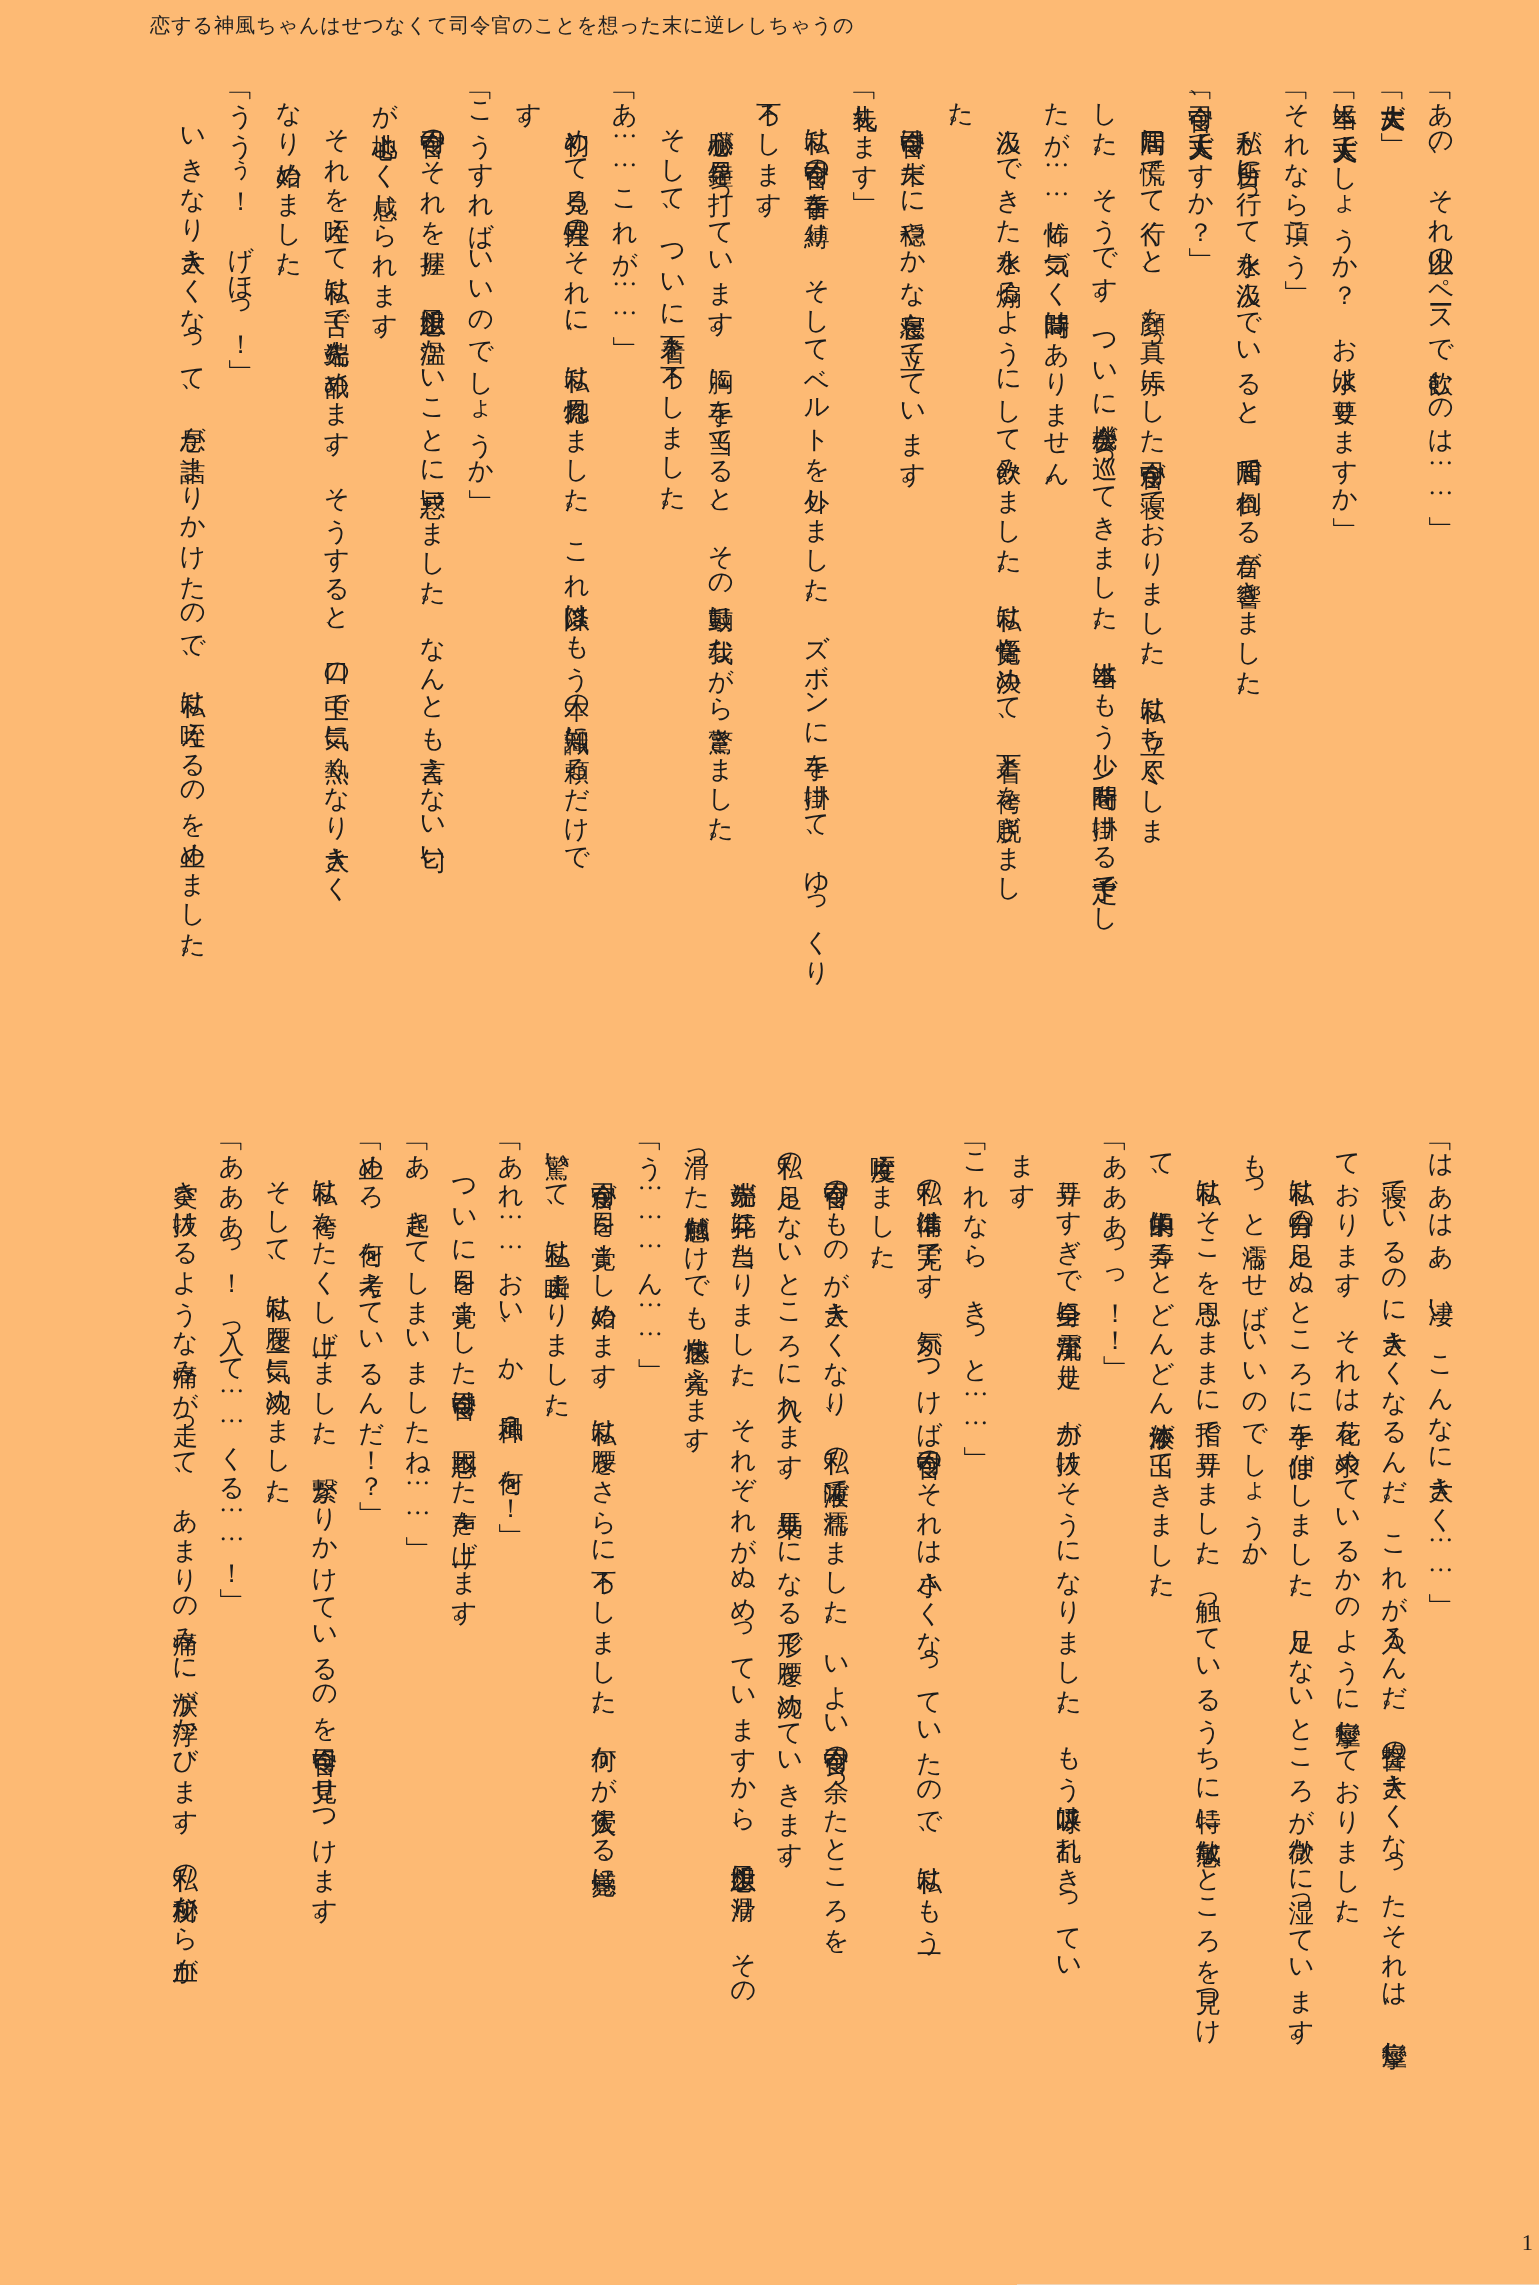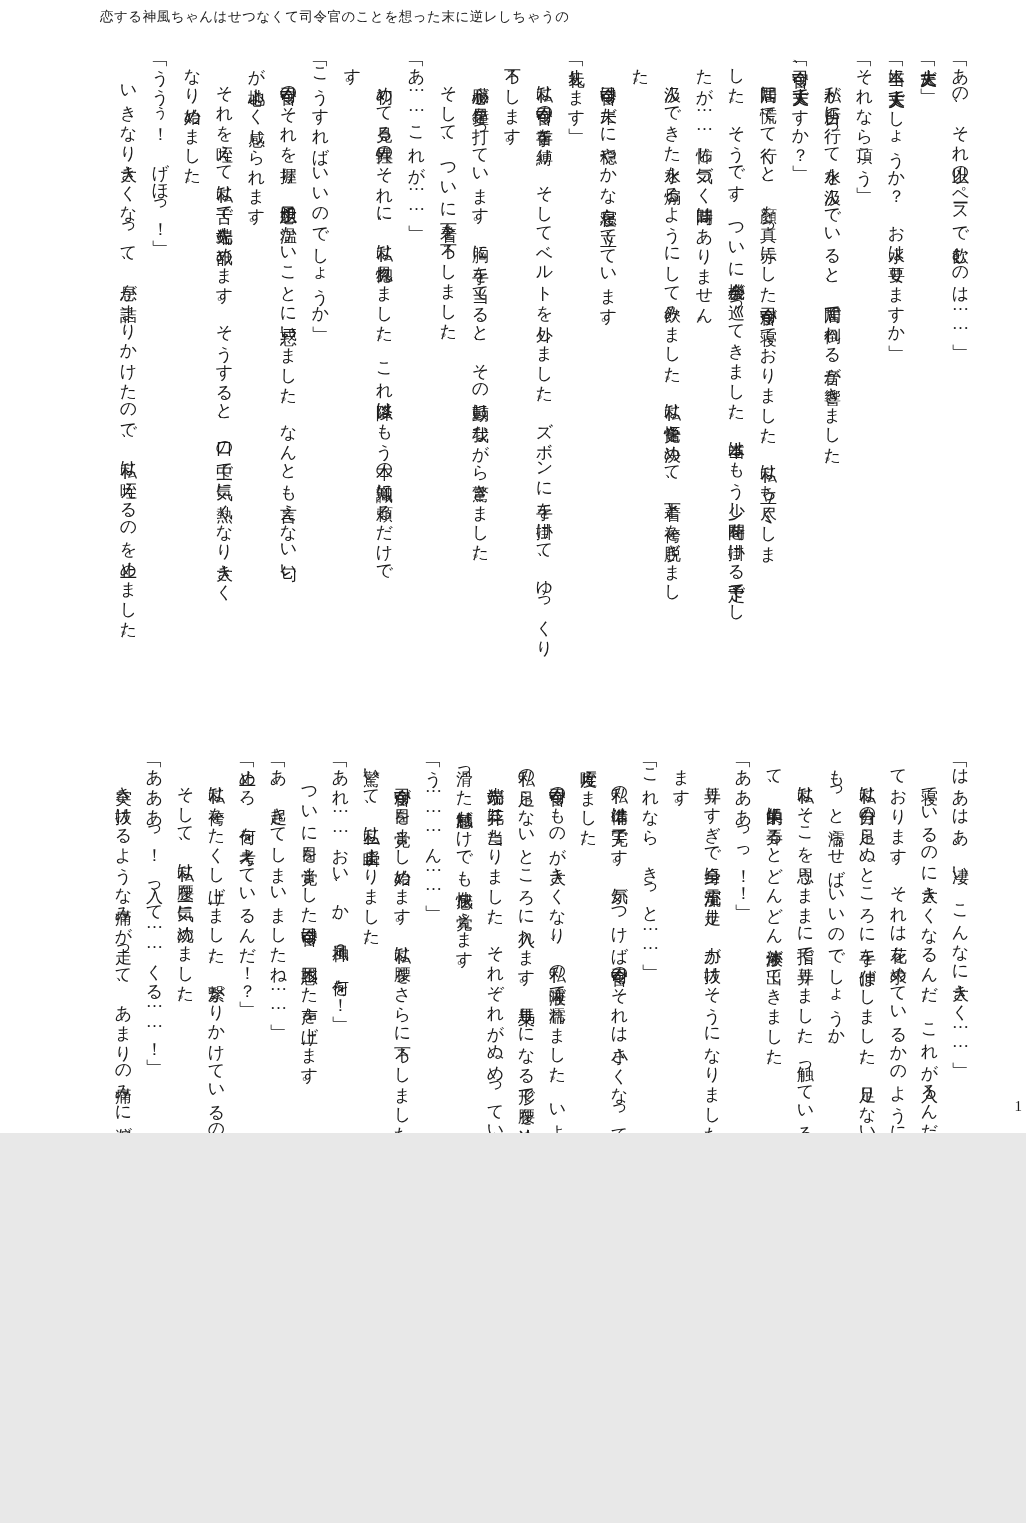--- a/index.html
+++ b/index.html
@@ -1,19 +1,19 @@
 <!DOCTYPE html>
 <html><head>
 <meta charset="utf-8">
 <style>
   html,body{margin:0;padding:0;background:#e8e8e8;}
   #page{
     position:relative;
-    width:1026px;height:1133px;
-    background:#ffffff;
+    width:1026px;height:1523px;
+    background:#fdba74;
     overflow:hidden;
     font-family:"Liberation Serif","DejaVu Serif",serif;
     color:#1c1c1c;
   }
   .header-title{
     position:absolute;
     left:100px;top:8px;
     font-family:"Liberation Sans","DejaVu Sans",sans-serif;
     font-size:13.5px;
     letter-spacing:0.5px;

